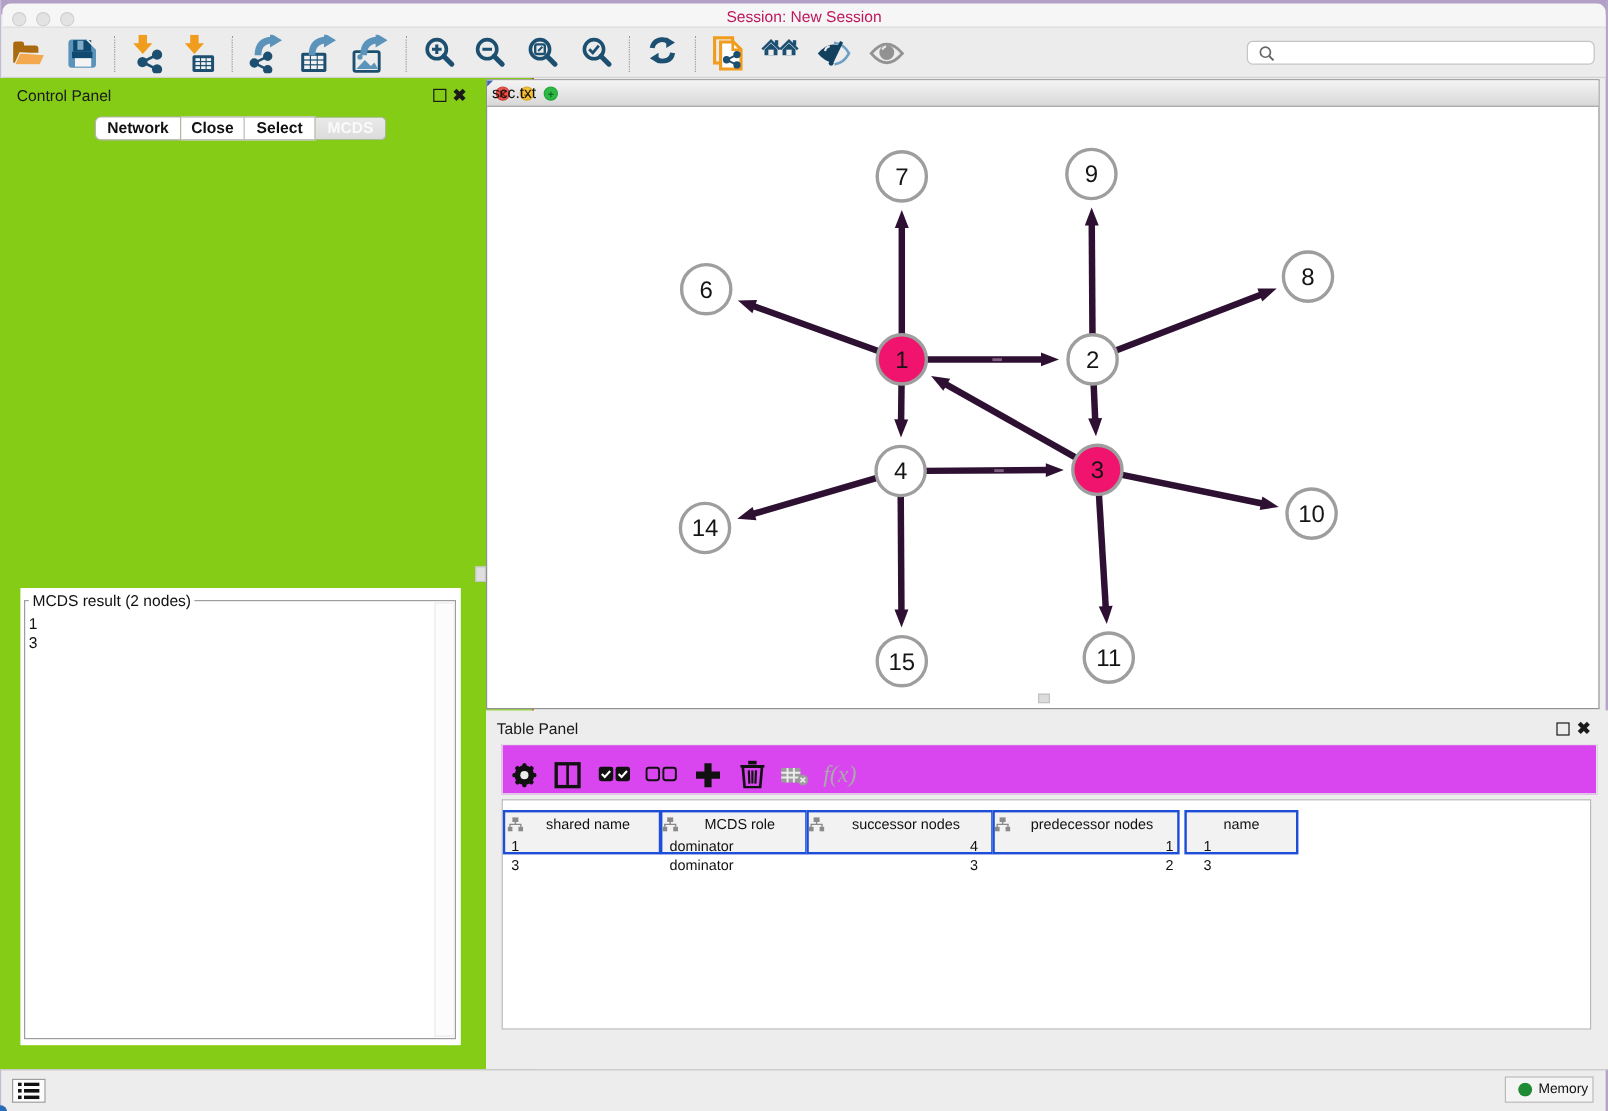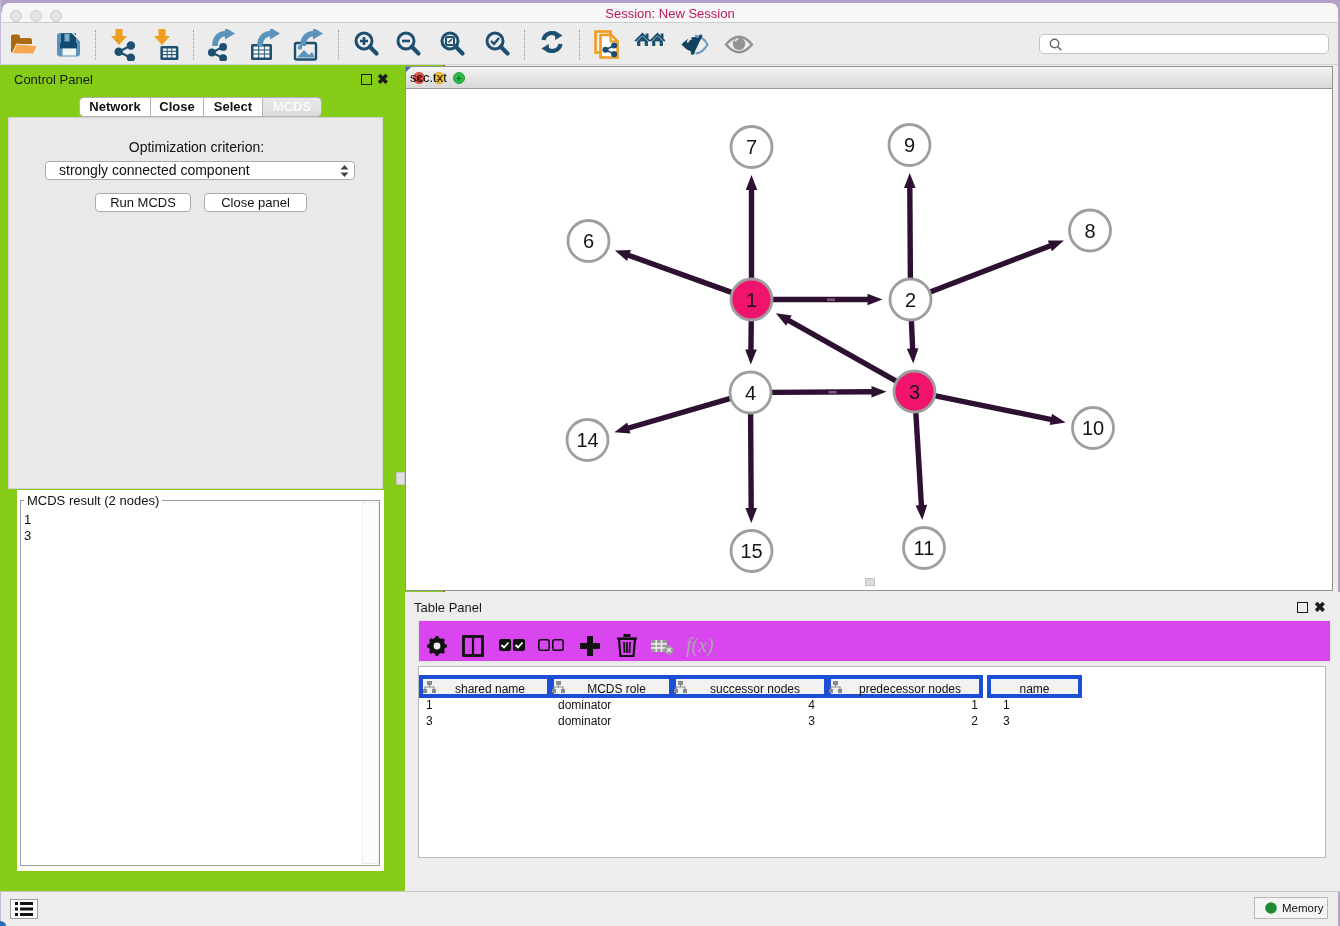--- a/index.html
+++ b/index.html
@@ -35,21 +35,21 @@
 #mcdsscroll{right:5px;top:12px;width:17px;height:362px;background:#fcfcfc;border:1px solid #ebebeb}
 
 #netpanel{left:405px;top:66px;width:928px;height:525px;background:#fff;border:1px solid #919191}
 #nettitle{left:0;top:0;width:926px;height:22px;background:linear-gradient(#f4f4f4,#d8d8d8);border-bottom:1px solid #989898}
 .mtl{position:absolute;top:5px;width:12px;height:12px;border-radius:50%;font-size:9px;font-weight:bold;text-align:center;line-height:12px}
 #netgrip{left:459px;top:511px;width:10px;height:8px;background:#dcdcdc;border:1px solid #c2c2c2}
 
 #tpanel{left:405px;top:592px;width:935px;height:299px;background:#ededed}
 #ttoolbar{left:13px;top:28px;width:913px;height:42px;background:#d946ef;border:1px solid #e3e3e3}
 #tablewrap{left:13px;top:74px;width:908px;height:192px;background:#fff;border:1px solid #b9b9b9}
-.th{position:absolute;top:8px;height:23px;background:#f2f2f2;border:4px solid #1d4ed8;font-size:12px;text-align:center;line-height:21px}
+.th{position:absolute;top:8px;height:37px;background:#f2f2f2;border:2px solid #1d4ed8;font-size:12px;text-align:center;line-height:21px}
 .td{position:absolute;font-size:12px;height:16px;line-height:16px}
 #btabs{left:288px;top:274px;height:20px;display:flex}
 
 #statusline{left:0;top:891px;width:1340px;height:1px;background:#c6c6c6}
 #listbtn{left:10px;top:899px;width:28px;height:20px;background:#fcfcfc;border:1px solid #9d9d9d}
 #membtn{left:1254px;top:897px;width:74px;height:22px;background:#f4f4f4;border:1px solid #b9b9b9;font-size:11.5px;display:flex;align-items:center;white-space:nowrap}
 </style></head>
 <body>
 <div class="abs" id="purpletop"></div>
 <div class="abs" id="purpleL"></div>
@@ -211,31 +211,20 @@
 </div>
 <div class="abs" id="cpanel">
   <div class="abs phead" style="left:14px;top:7px">Control Panel</div>
   <div class="wbtn" style="left:361px;top:9px"></div>
   <div class="xbtn" style="left:377px;top:9px">✖</div>
   <div class="abs" id="tabrow">
     <div class="tab" style="width:72px;border-radius:5px 0 0 5px">Network</div>
     <div class="tab" style="width:53px;border-left:none">Close</div>
     <div class="tab" style="width:59px;border-left:none">Select</div>
     <div class="tab sel" style="width:59px;border-left:none;border-radius:0 5px 5px 0">MCDS</div>
-  </div>
-  <div class="abs" id="cpcontent">
-    <div class="abs" id="optlabel">Optimization criterion:</div>
-    <div class="abs" id="combo">strongly connected component
-      <svg class="abs" style="right:5px;top:3px" width="9" height="12" viewBox="0 0 9 12">
-          <polygon points="4.5,0 8.5,4.5 0.5,4.5" fill="#444"></polygon>
-          <polygon points="4.5,12 8.5,7.5 0.5,7.5" fill="#444"></polygon>
-        </svg>
-    </div>
-    <div class="btn" style="left:86px;top:75px;width:96px">Run MCDS</div>
-    <div class="btn" style="left:195px;top:75px;width:103px">Close panel</div>
   </div>
   <div class="abs" id="mcdsbox">
     <div class="abs" id="mcdsborder"></div>
     <div class="abs" id="mcdslabel">MCDS result (2 nodes)</div>
     <div class="abs" style="left:7px;top:22px;font-size:13px;line-height:16px">1<br>3</div>
     <div class="abs" id="mcdsscroll"></div>
   </div>
 </div>
 <div class="abs" style="left:396px;top:472px;width:9px;height:13px;background:#e0e0e0;border:1px solid #c6c6c6"></div>
 <div class="abs" id="netpanel">

